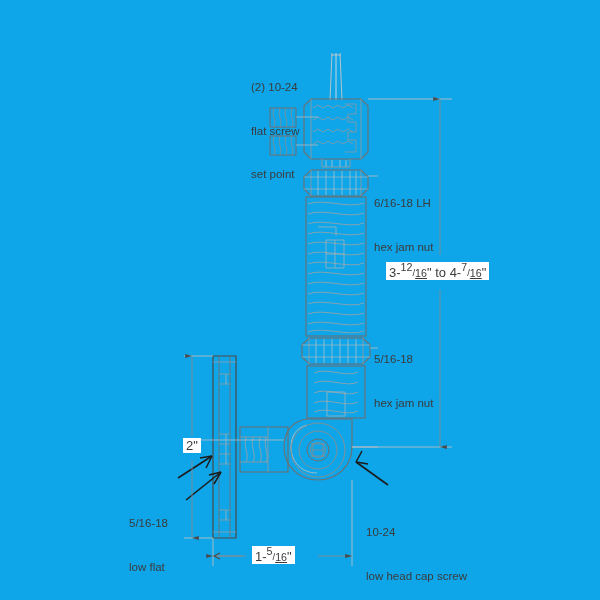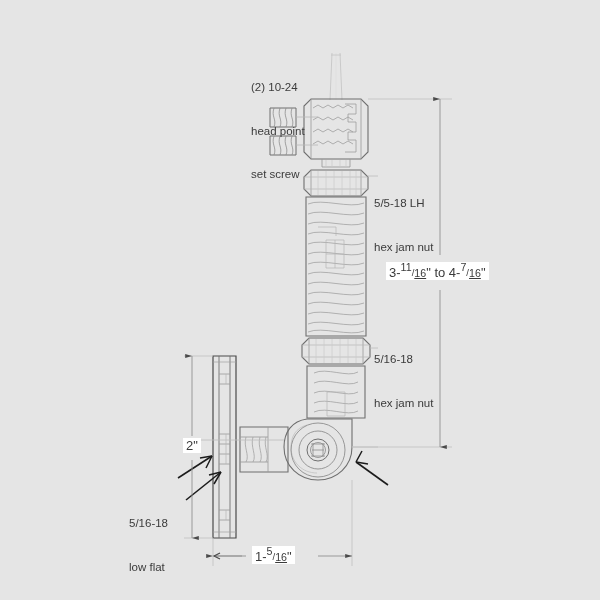--- a/index.html
+++ b/index.html
@@ -7,21 +7,21 @@
     padding: 0;
     background: #ffffff;
   }
   body {
     font-family: "Liberation Sans", sans-serif;
   }
   #drawing {
     position: relative;
     width: 600px;
     height: 600px;
-    background: #e5e5e5;
+    background: #0ea5e9;
     overflow: hidden;
   }
   #drawing svg {
     position: absolute;
     top: 0;
     left: 0;
   }
   .label {
     position: absolute;
     color: #3b3b3b;
@@ -278,43 +278,47 @@
     <path d="M352,480 L352,566" stroke="#c2c2c2"></path>
     <path d="M213,556 L242,556" stroke="#8d8d8d" marker-end="url(#arrowLeft)" transform="rotate(180 227.5 556)"></path>
     <path d="M213,556 L246,556" stroke="#8d8d8d"></path>
     <path d="M318,556 L352,556" stroke="#8d8d8d" marker-end="url(#arrowRight)"></path>
     <path d="M214,556 L220,553 M214,556 L220,559" stroke="#4a4a4a" stroke-width="1.3"></path>
   </g>
 </svg>
 
 <div class="label" style="left:251px; top:51px;">
   <div>(2) 10-24</div>
-  <div>head point</div>
-  <div>set screw</div>
+  <div>flat screw</div>
+  <div>set point</div>
 </div>
 
 <div class="label" style="left:374px; top:167px;">
-  <div>5/5-18 LH</div>
+  <div>6/16-18 LH</div>
   <div>hex jam nut</div>
 </div>
 
 <div class="label" style="left:374px; top:323px;">
   <div>5/16-18</div>
   <div>hex jam nut</div>
 </div>
 
 <div class="label" style="left:129px; top:487px;">
   <div>5/16-18</div>
   <div>low flat</div>
   
 </div>
 
+<div class="label" style="left:366px; top:496px;">
+  <div>10-24</div>
+  <div>low head cap screw</div>
+</div>
 
 <div class="dim-label" style="left:386px; top:262px;">
-  <span>3-</span><span class="frac"><sup>11</sup><span class="slash">/</span><sub>16</sub></span><span>" to </span><span>4-</span><span class="frac"><sup>7</sup><span class="slash">/</span><sub>16</sub></span><span>"</span>
+  <span>3-</span><span class="frac"><sup>12</sup><span class="slash">/</span><sub>16</sub></span><span>" to </span><span>4-</span><span class="frac"><sup>7</sup><span class="slash">/</span><sub>16</sub></span><span>"</span>
 </div>
 
 <div class="dim-label" style="left:183px; top:438px;">
   <span>2"</span>
 </div>
 
 <div class="dim-label" style="left:252px; top:546px;">
   <span>1-</span><span class="frac"><sup>5</sup><span class="slash">/</span><sub>16</sub></span><span>"</span>
 </div>
 

